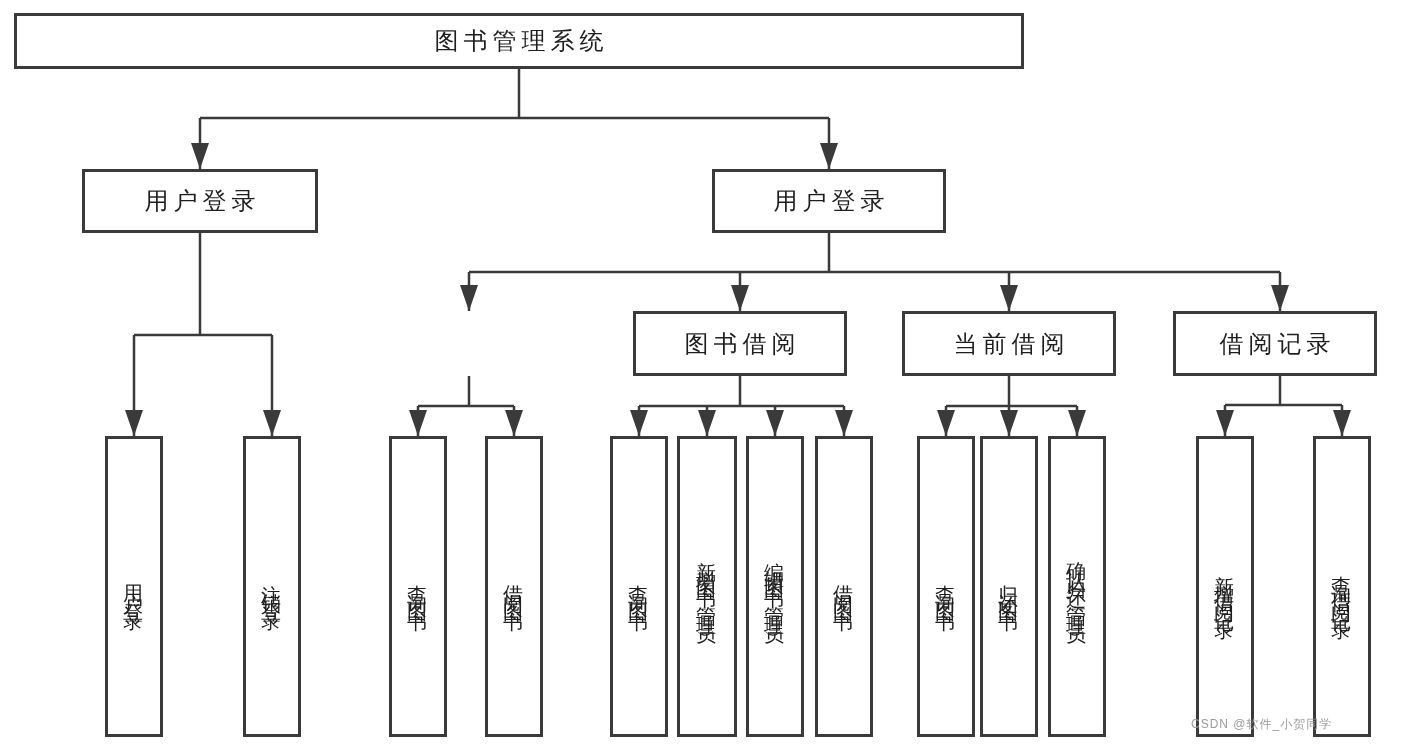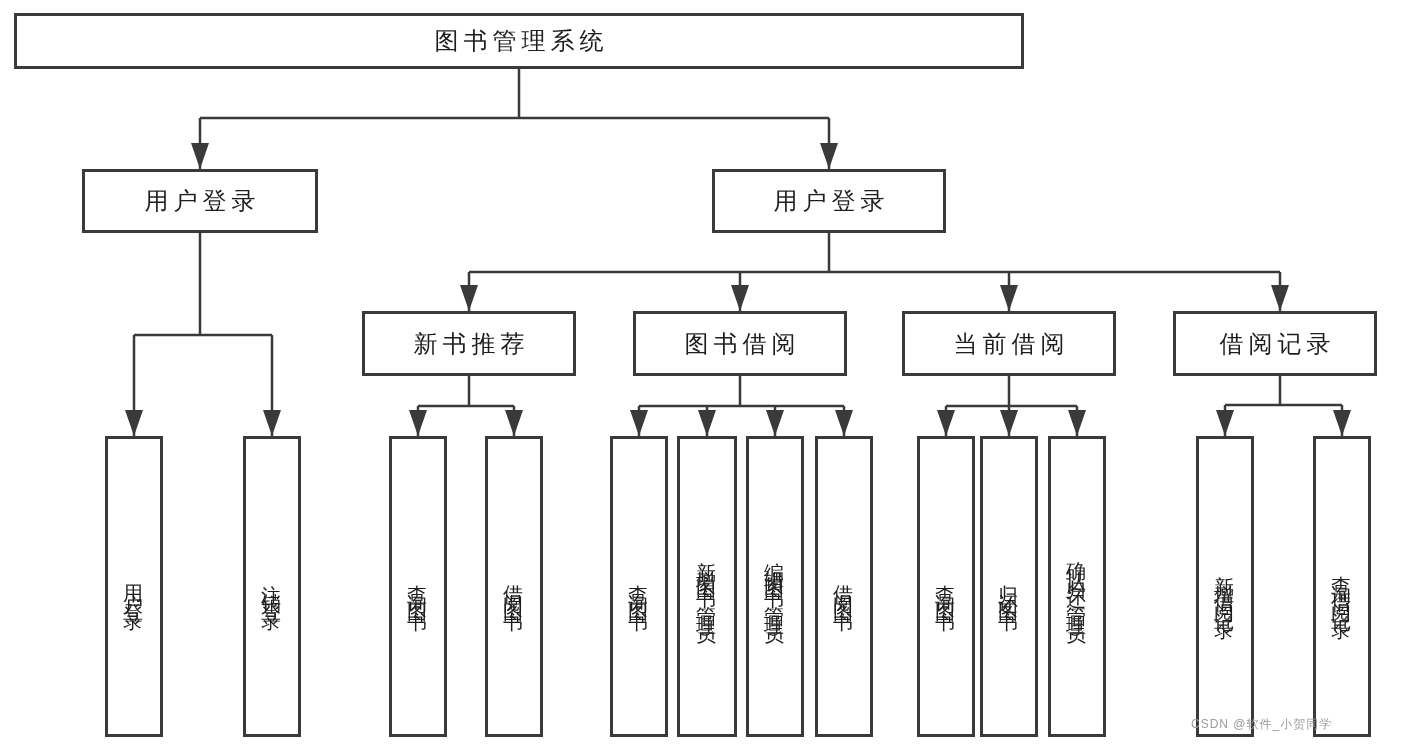--- a/index.html
+++ b/index.html
@@ -94,23 +94,20 @@
     <span class="h-label">图书管理系统</span>
   </div>
 
   <div class="box" style="left:82px; top:169px; width:236px; height:64px;">
     <span class="h-label">用户登录</span>
   </div>
   <div class="box" style="left:712px; top:169px; width:234px; height:64px;">
     <span class="h-label">用户登录</span>
   </div>
 
-  <div class="box" style="left:362px; top:311px; width:214px; height:65px;">
-    <span class="h-label">新书推荐</span>
-  </div>
   <div class="box" style="left:633px; top:311px; width:214px; height:65px;">
     <span class="h-label">图书借阅</span>
   </div>
   <div class="box" style="left:902px; top:311px; width:214px; height:65px;">
     <span class="h-label">当前借阅</span>
   </div>
   <div class="box" style="left:1173px; top:311px; width:204px; height:65px;">
     <span class="h-label">借阅记录</span>
   </div>
 

